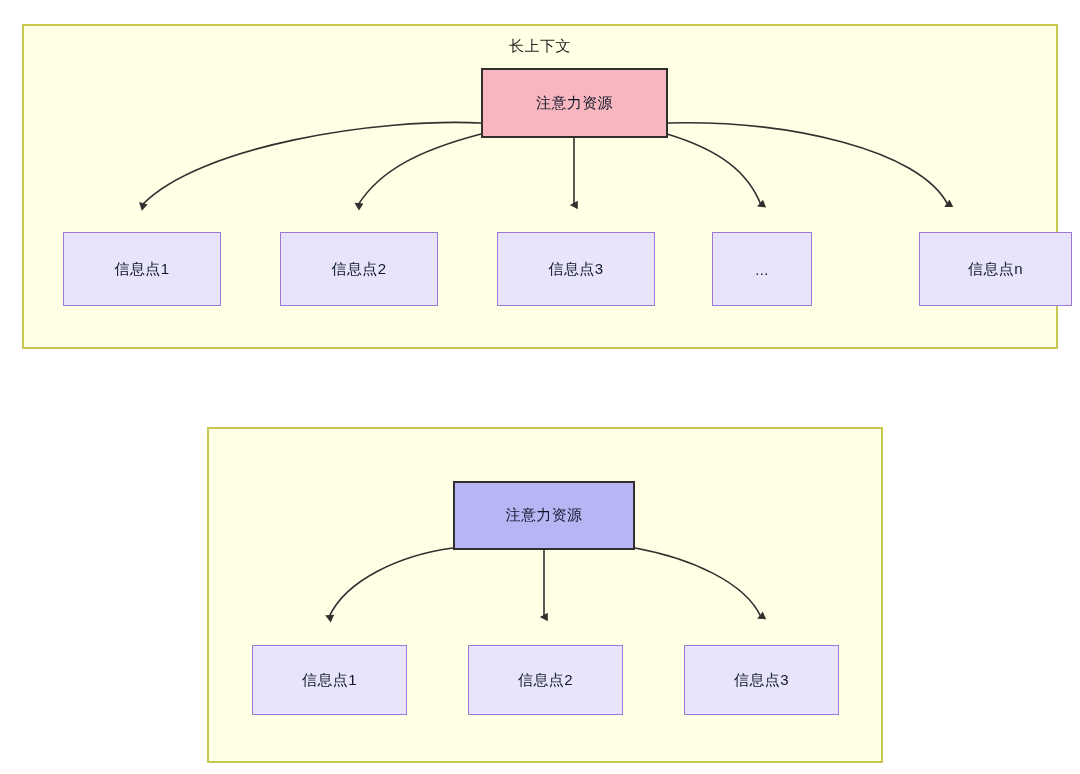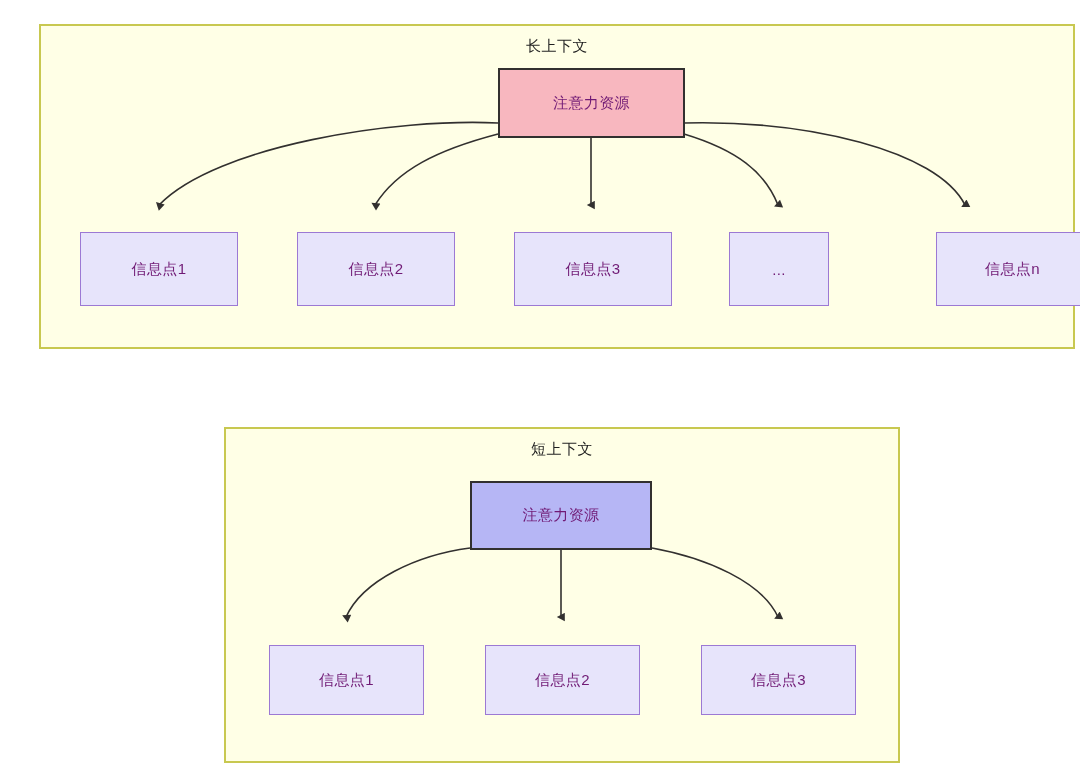--- a/index.html
+++ b/index.html
@@ -9,21 +9,21 @@
   }
   body {
     width: 1080px;
     height: 774px;
     position: relative;
     font-family: "Liberation Sans", "DejaVu Sans", sans-serif;
     overflow: hidden;
   }
   #canvas {
     position: absolute;
-    left: 17px;
+    left: 0;
     top: 0;
     width: 912px;
     height: 774px;
   }
   .group-box {
     position: absolute;
     background: #ffffe6;
     border: 2px solid #c8c850;
     box-sizing: border-box;
   }
@@ -36,21 +36,21 @@
     line-height: 1;
     letter-spacing: 0.5px;
   }
   .node {
     position: absolute;
     box-sizing: border-box;
     display: flex;
     align-items: center;
     justify-content: center;
     font-size: 15px;
-    color: #701a75;
+    color: #0f172a;
     letter-spacing: 0.4px;
   }
   .node-root-pink {
     background: #f8b7bf;
     border: 2px solid #32302f;
   }
   .node-root-blue {
     background: #b6b6f5;
     border: 2px solid #32302f;
   }
@@ -95,21 +95,20 @@
     <span>信息点3</span>
   </div>
   <div class="node node-info" id="long-leaf-3" style="left: 712px; top: 232px; width: 100px; height: 74px; background: rgb(231, 228, 251); border-color: rgb(156, 121, 212);">
     <span>...</span>
   </div>
   <div class="node node-info" id="long-leaf-4" style="left: 871px; top: 232px; width: 153px; height: 74px; background: rgb(231, 228, 251); border-color: rgb(156, 121, 212); margin-left: 48px;">
     <span>信息点n</span>
   </div>
 
   <div class="group-box" id="group-short" style="left: 207px; top: 427px; width: 676px; height: 336px; background: rgb(255, 255, 230); border-color: rgb(200, 200, 80);"></div>
-  <div class="group-title" id="group-short-title" style="left: 207px; top: 441px; width: 676px;">短上下文</div>
 
   <div class="node node-root-blue" id="root-short" style="left: 453px; top: 481px; width: 182px; height: 69px; background: rgb(182, 182, 245); border-color: rgb(50, 48, 47);">
     <span>注意力资源</span>
   </div>
 
   <div class="node node-info" id="short-leaf-0" style="left: 252px; top: 645px; width: 155px; height: 70px; background: rgb(231, 228, 251); border-color: rgb(156, 121, 212);">
     <span>信息点1</span>
   </div>
   <div class="node node-info" id="short-leaf-1" style="left: 468px; top: 645px; width: 155px; height: 70px; background: rgb(231, 228, 251); border-color: rgb(156, 121, 212);">
     <span>信息点2</span>

